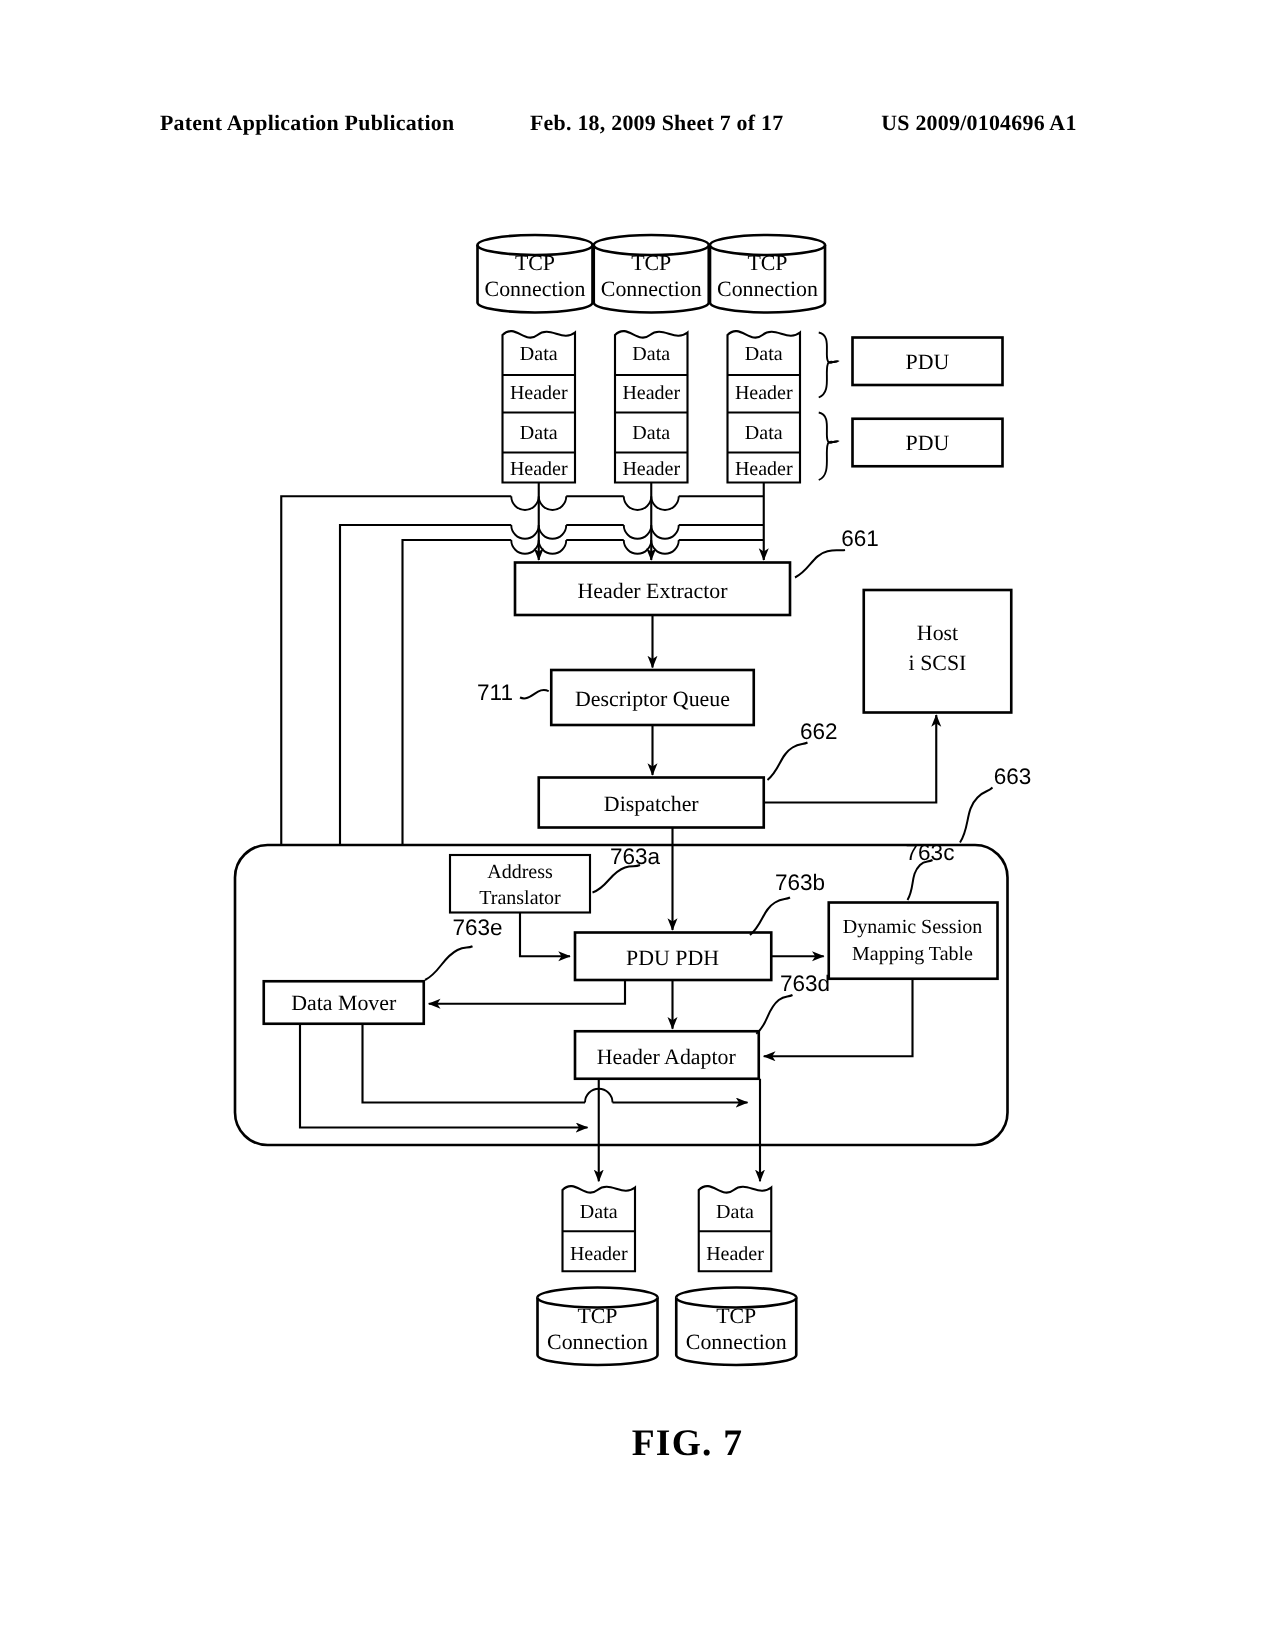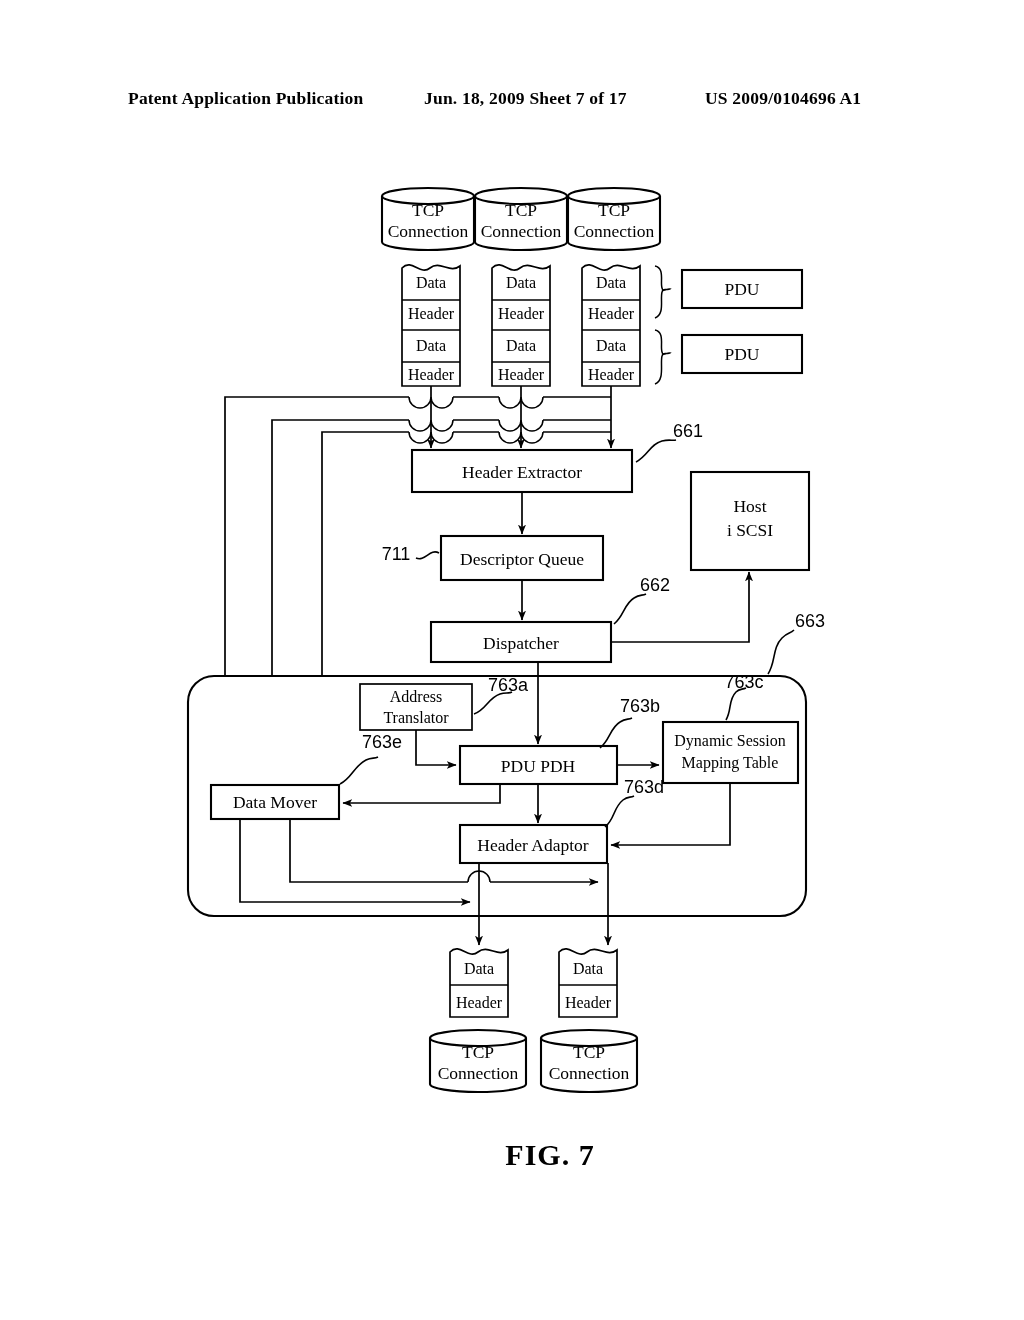--- a/index.html
+++ b/index.html
@@ -24,21 +24,21 @@
   .lead{stroke:#000;stroke-width:1.6;fill:none;}
   .t{font-size:17.5px;text-anchor:middle;}
   .tsm{font-size:16px;text-anchor:middle;}
   .num{font-size:18px;text-anchor:middle;font-family:"Liberation Sans","DejaVu Sans",sans-serif;}
 </style>
 </head>
 <body>
 
 <div class="hdr">
   <span class="h1">Patent Application Publication</span>
-  <span class="h2">Jun. 18, 2009  Sheet 7 of 17</span>
+  <span class="h2">Feb. 18, 2009  Sheet 7 of 17</span>
   <span class="h3">US 2009/0104696 A1</span>
 </div>
 
 <svg id="sheet" viewBox="0 0 1024 1320" width="1024" height="1320">
   <defs>
     <marker id="ah" markerWidth="12" markerHeight="12" refX="9.4" refY="4" orient="auto" markerUnits="userSpaceOnUse">
       <path d="M0,0 L10,4 L0,8 L2.6,4 Z" fill="#000"></path>
     </marker>
   </defs>
 

